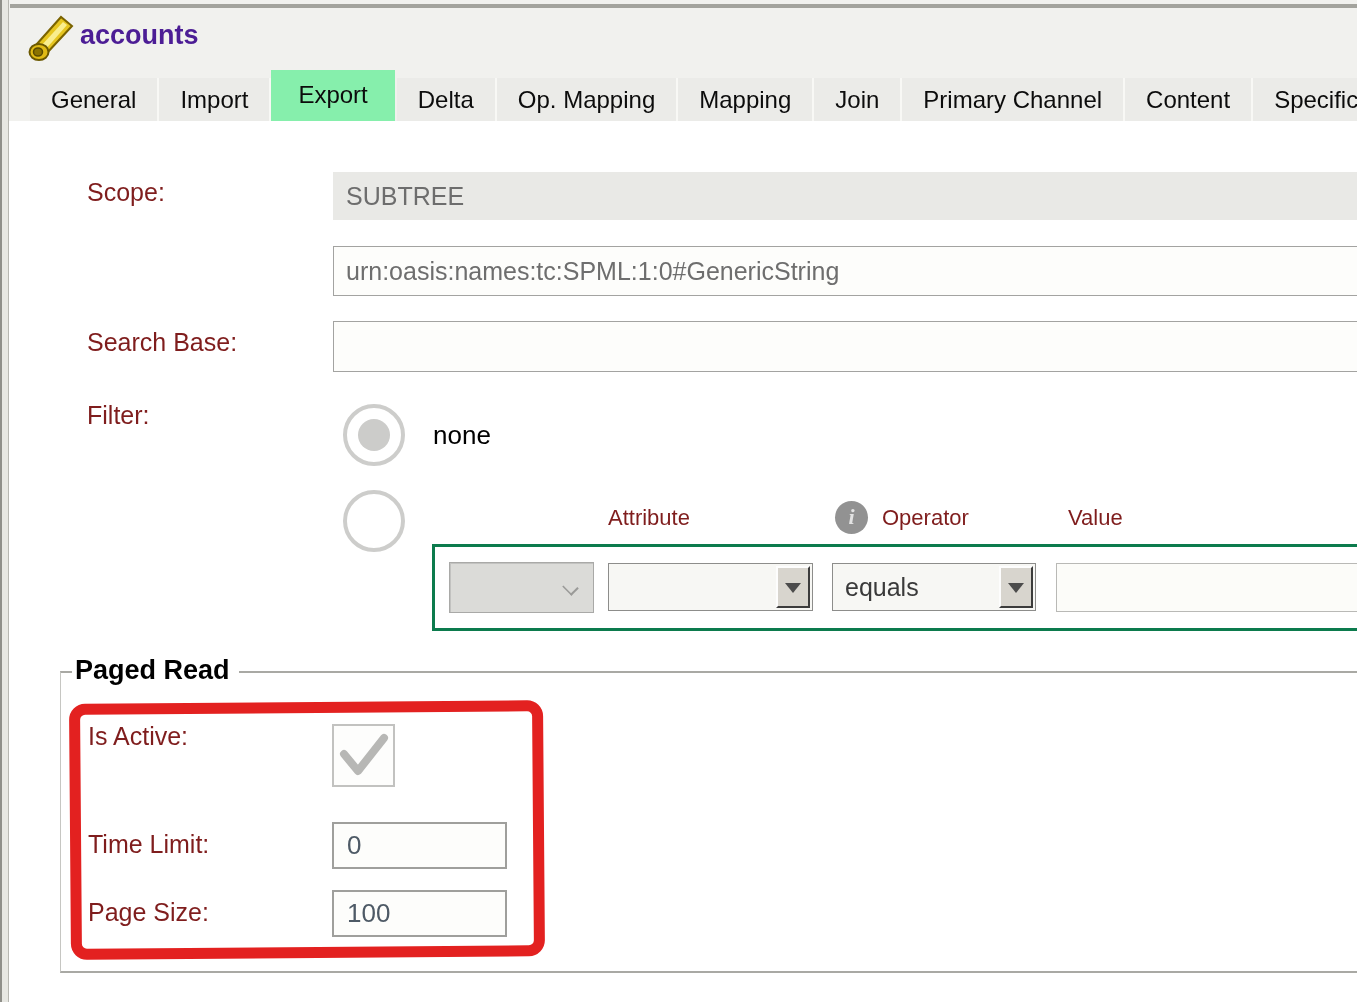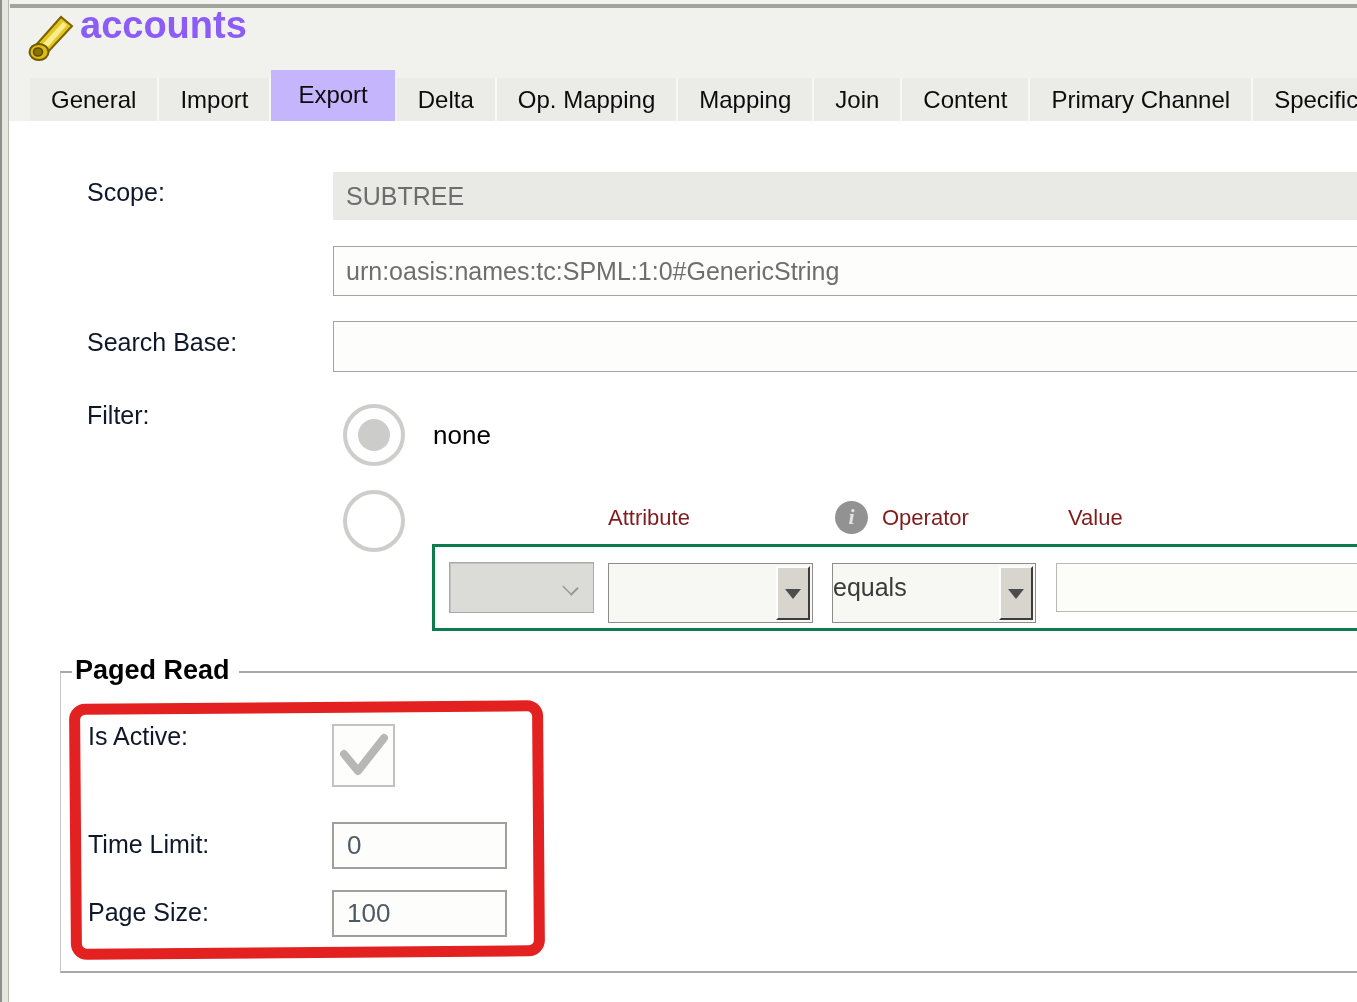--- a/index.html
+++ b/index.html
@@ -8,31 +8,31 @@
           font-family:"Liberation Sans",sans-serif;color:#111;}
 
   
   .top-rule{position:absolute;left:10px;top:4px;right:0;height:4px;background:#a3a39d;}
   .left-splitter{position:absolute;left:0;top:0;width:9px;height:100%;background:#e7e7e2;
                  border-left:2px solid #8f8f89;border-right:1px solid #b7b7b1;}
   .content-panel{position:absolute;left:9px;top:121px;right:0;bottom:0;background:#ffffff;}
 
   
   .hdr-icon{position:absolute;left:27px;top:12px;width:48px;height:50px;}
-  .page-title{position:absolute;left:80px;top:4px;font-size:38px;font-weight:bold;color:#8b5cf6;}
+  .page-title{position:absolute;left:80px;top:20px;font-size:27px;font-weight:bold;color:#4c1d95;}
 
   
   .tabbar{position:absolute;left:30px;top:78px;height:43px;display:flex;align-items:flex-end;z-index:3;}
   .tab{height:43px;line-height:43px;padding:0 21px;font-size:24px;background:#ebebe8;
        border-right:2px solid #f8f8f5;white-space:nowrap;cursor:default;color:#0c0c0c;}
-  .tab.active{background:#c4b5fd;height:51px;line-height:49px;padding:0 27px;border-right:none;
+  .tab.active{background:#86efac;height:51px;line-height:49px;padding:0 27px;border-right:none;
               margin-right:2px;position:relative;z-index:4;}
 
   
-  .flabel{position:absolute;left:87px;font-size:25px;color:#0f172a;}
+  .flabel{position:absolute;left:87px;font-size:25px;color:#7f1d1d;}
 
   
   .scope-box{position:absolute;left:333px;top:172px;right:-3px;height:48px;background:#e9e9e6;
              color:#6d6d6d;font-size:25px;line-height:48px;padding-left:13px;}
   .txt-field{position:absolute;left:333px;right:-3px;height:50px;border:1px solid #a3a3a1;
              background:#fdfdfb;color:#6e6e6e;font-size:25px;padding:0 12px;outline:none;
              font-family:"Liberation Sans",sans-serif;}
 
   
   .radio{position:absolute;left:343px;width:62px;height:62px;border:4px solid #cdcdcb;
@@ -48,22 +48,22 @@
              text-align:center;line-height:32px;}
 
   
   .filter-table{position:absolute;left:432px;top:544px;right:-3px;height:87px;
                 border:3px solid #0c7b4d;background:#fff;}
   .dd-disabled{position:absolute;left:449px;top:562px;width:145px;height:51px;background:#dbdbd8;
                border:1px solid #a9a9a7;box-shadow:inset 1px 1px 0 #c2c2c0;}
   .dd-disabled .chev{position:absolute;right:14px;top:16px;width:16px;height:16px;}
   .dd-disabled .chev::before{content:"";position:absolute;left:1px;top:2px;width:11px;height:11px;
                border-right:2px solid #9a9a98;border-bottom:2px solid #9a9a98;transform:rotate(45deg) scale(1,.8);}
-  .dd-classic{position:absolute;top:563px;height:60px;border:1px solid #8d8d8b;background:#f7f7f4;
-              font-size:25px;color:#3a3a3a;line-height:46px;}
+  .dd-classic{position:absolute;top:563px;height:48px;border:1px solid #8d8d8b;background:#f7f7f4;
+              font-size:25px;color:#3a3a3a;line-height:46px;padding-left:12px;}
   .dd-classic .btn{position:absolute;right:2px;top:2px;bottom:2px;width:34px;background:#d8d5ce;
               border-top:2px solid #fdfdfd;border-left:2px solid #fdfdfd;
               border-right:2px solid #3c3c3c;border-bottom:2px solid #3c3c3c;}
   .dd-classic .btn::before{content:"";position:absolute;left:50%;top:50%;margin:-4px 0 0 -8px;
               width:0;height:0;border-left:8px solid transparent;border-right:8px solid transparent;
               border-top:10px solid #4c4c4c;}
   .value-field{position:absolute;left:1056px;top:563px;right:-3px;height:49px;border:1px solid #b9b9b6;
               background:#fcfcf9;font-size:25px;color:#555;padding:0 10px;outline:none;
               font-family:"Liberation Sans",sans-serif;}
 
@@ -104,22 +104,22 @@
   <div class="content-panel"></div>
 
   <div class="tabbar">
     <div class="tab">General</div>
     <div class="tab">Import</div>
     <div class="tab active">Export</div>
     <div class="tab">Delta</div>
     <div class="tab">Op. Mapping</div>
     <div class="tab">Mapping</div>
     <div class="tab">Join</div>
+    <div class="tab">Primary Channel</div>
     <div class="tab">Content</div>
-    <div class="tab">Primary Channel</div>
     <div class="tab">Specific Attributes</div>
 
   </div>
 
   <div class="flabel" style="top:178px;">Scope:</div>
   <div class="scope-box">SUBTREE</div>
 
   <input class="txt-field" style="top: 246px;" value="urn:oasis:names:tc:SPML:1:0#GenericString">
 
   <div class="flabel" style="top:328px;">Search Base:</div>

